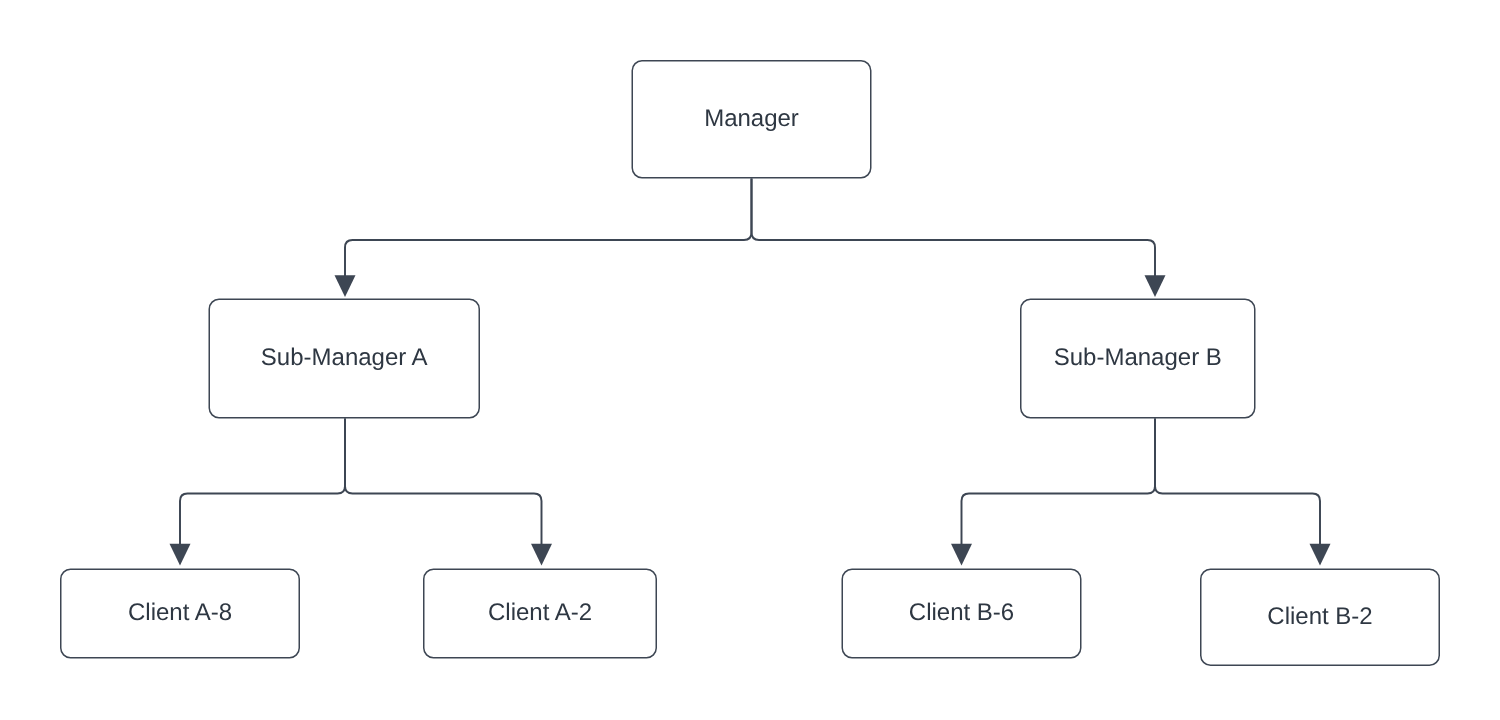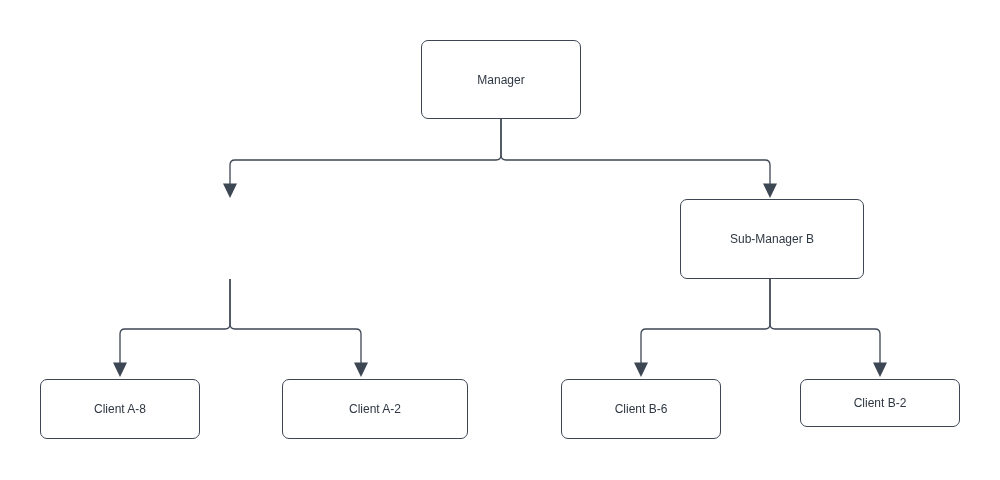--- a/index.html
+++ b/index.html
@@ -39,32 +39,32 @@
     box-sizing:border-box;
     background:var(--node-fill);
     border:1px solid var(--stroke);
     border-radius:7px;
     display:flex;
     align-items:center;
     justify-content:center;
   }
   .node-label{
     color:var(--text);
-    font-size:12px;
+    font-size:16px;
     line-height:1;
     white-space:nowrap;
     text-align:center;
   }
   .node-manager      {left:421px; top:40px;  width:160px; height:79px;}
   .node-sub-manager-a{left:139px; top:199px; width:181px; height:80px;}
-  .node-sub-manager-b{left:680px; top:199px; width:184px; height:80px;}
+  .node-sub-manager-b{left:680px; top:199px; width:157px; height:80px;}
   .node-client-a1    {left:40px;  top:379px; width:160px; height:60px;}
-  .node-client-a2    {left:282px; top:379px; width:186px; height:60px;}
+  .node-client-a2    {left:282px; top:379px; width:156px; height:60px;}
   .node-client-b1    {left:561px; top:379px; width:160px; height:60px;}
-  .node-client-b2    {left:800px; top:379px; width:160px; height:48px;}
+  .node-client-b2    {left:800px; top:379px; width:160px; height:65px;}
 </style>
 </head>
 <body>
 
 <div class="canvas">
 
   <svg class="edges-layer" viewBox="0 0 1000 480" xmlns="http://www.w3.org/2000/svg">
 
     <path class="edge" d="M 501 119 L 501 155 Q 501 160 496 160 L 235 160 Q 230 160 230 165 L 230 184"></path>
     <polygon class="arrowhead" points="223,183.5 237,183.5 230,198"></polygon>
@@ -82,20 +82,23 @@
     <polygon class="arrowhead" points="634,362.5 648,362.5 641,377"></polygon>
 
     <path class="edge" d="M 770 279 L 770 324 Q 770 329 775 329 L 875 329 Q 880 329 880 334 L 880 363"></path>
     <polygon class="arrowhead" points="873,362.5 887,362.5 880,377"></polygon>
   </svg>
 
   <div class="node node-manager">
     <span class="node-label">Manager</span>
   </div>
 
+  <div class="node node-sub-manager-a">
+    <span class="node-label">Sub-Manager A</span>
+  </div>
 
   <div class="node node-sub-manager-b">
     <span class="node-label">Sub-Manager B</span>
   </div>
 
   <div class="node node-client-a1">
     <span class="node-label">Client A-8</span>
   </div>
 
   <div class="node node-client-a2">

